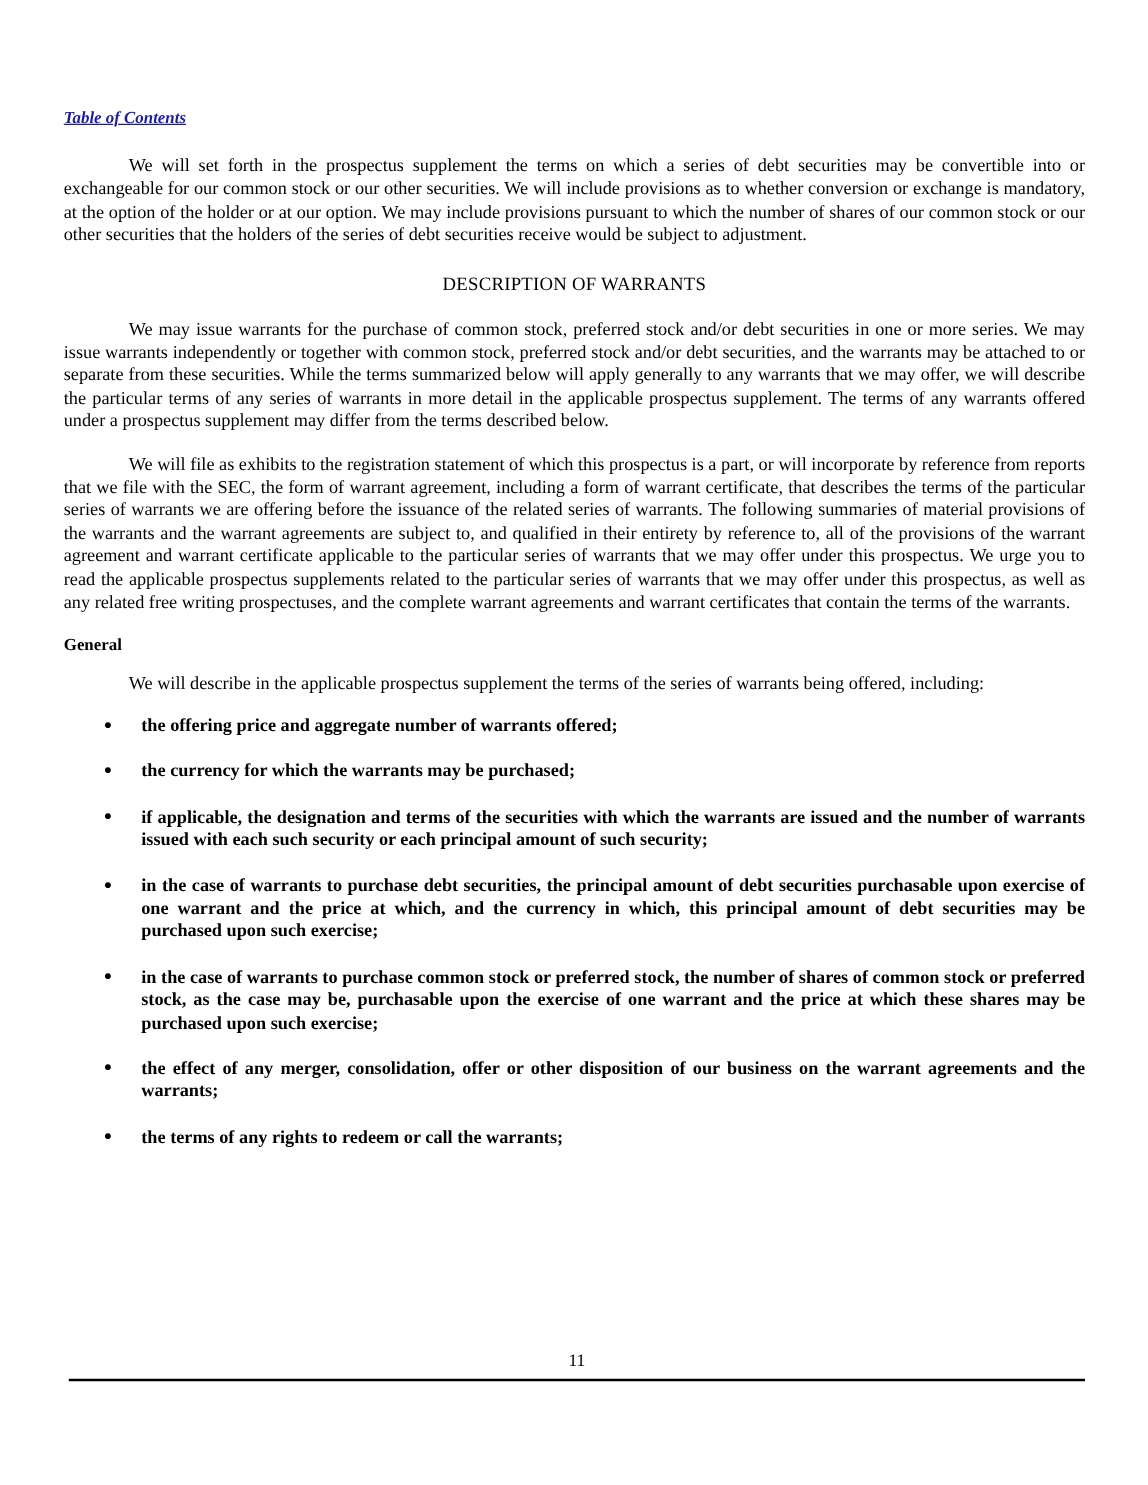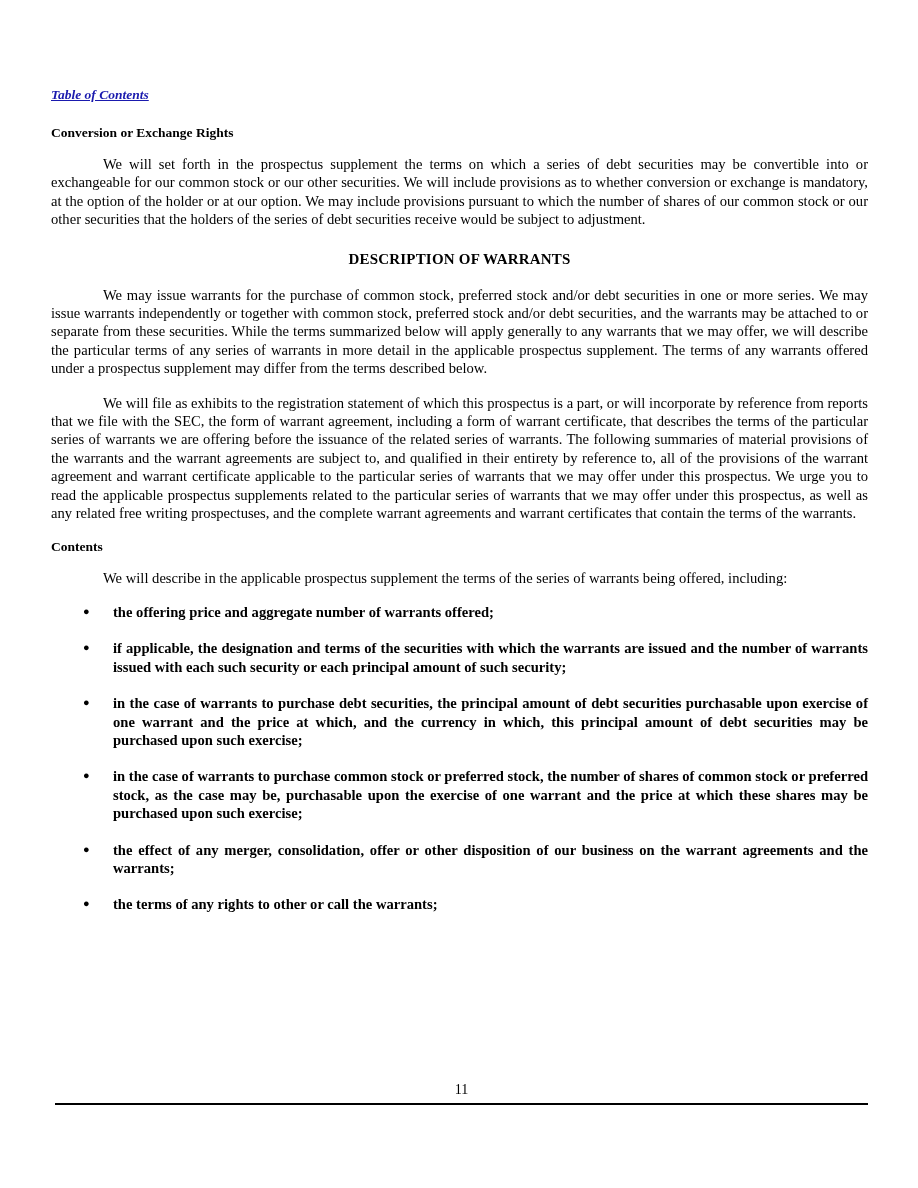--- a/index.html
+++ b/index.html
@@ -31,21 +31,21 @@
     margin-bottom: 22px;
     cursor: pointer;
   }
   .section-heading {
     font-size: 13.5px;
     font-weight: bold;
     margin: 0 0 14px 0;
   }
   .center-heading {
     font-size: 15px;
-    font-weight: bold;
+    font-weight: normal;
     text-align: center;
     margin: 22px 0 18px 0;
     letter-spacing: 0.2px;
   }
   p.body {
     font-size: 14.6px;
     line-height: 18.4px;
     text-align: justify;
     text-justify: inter-word;
     margin: 0 0 16px 0;
@@ -89,41 +89,41 @@
     width: 100%;
   }
 </style>
 </head>
 <body>
 
 <div class="page">
 
   <a class="toc-link">Table of Contents</a>
 
-  <h2 class="section-heading">Conversion or Exchange Rights</h2>
 
   <p class="body">We will set forth in the prospectus supplement the terms on which a series of debt securities may be convertible into or exchangeable for our common stock or our other securities. We will include provisions as to whether conversion or exchange is mandatory, at the option of the holder or at our option. We may include provisions pursuant to which the number of shares of our common stock or our other securities that the holders of the series of debt securities receive would be subject to adjustment.</p>
 
   <h1 class="center-heading">DESCRIPTION OF WARRANTS</h1>
 
   <p class="body">We may issue warrants for the purchase of common stock, preferred stock and/or debt securities in one or more series. We may issue warrants independently or together with common stock, preferred stock and/or debt securities, and the warrants may be attached to or separate from these securities. While the terms summarized below will apply generally to any warrants that we may offer, we will describe the particular terms of any series of warrants in more detail in the applicable prospectus supplement. The terms of any warrants offered under a prospectus supplement may differ from the terms described below.</p>
 
   <p class="body">We will file as exhibits to the registration statement of which this prospectus is a part, or will incorporate by reference from reports that we file with the SEC, the form of warrant agreement, including a form of warrant certificate, that describes the terms of the particular series of warrants we are offering before the issuance of the related series of warrants. The following summaries of material provisions of the warrants and the warrant agreements are subject to, and qualified in their entirety by reference to, all of the provisions of the warrant agreement and warrant certificate applicable to the particular series of warrants that we may offer under this prospectus. We urge you to read the applicable prospectus supplements related to the particular series of warrants that we may offer under this prospectus, as well as any related free writing prospectuses, and the complete warrant agreements and warrant certificates that contain the terms of the warrants.</p>
 
-  <h2 class="section-heading">Contents</h2>
+  <h2 class="section-heading">General</h2>
 
   <p class="body">We will describe in the applicable prospectus supplement the terms of the series of warrants being offered, including:</p>
 
   <ul class="bullets">
     <li>the offering price and aggregate number of warrants offered;</li>
+    <li>the currency for which the warrants may be purchased;</li>
     <li>if applicable, the designation and terms of the securities with which the warrants are issued and the number of warrants issued with each such security or each principal amount of such security;</li>
     <li>in the case of warrants to purchase debt securities, the principal amount of debt securities purchasable upon exercise of one warrant and the price at which, and the currency in which, this principal amount of debt securities may be purchased upon such exercise;</li>
     <li>in the case of warrants to purchase common stock or preferred stock, the number of shares of common stock or preferred stock, as the case may be, purchasable upon the exercise of one warrant and the price at which these shares may be purchased upon such exercise;</li>
     <li>the effect of any merger, consolidation, offer or other disposition of our business on the warrant agreements and the warrants;</li>
-    <li>the terms of any rights to other or call the warrants;</li>
+    <li>the terms of any rights to redeem or call the warrants;</li>
   </ul>
 
   <div class="footer">
     <div class="page-number">11</div>
     <div class="footer-rule"></div>
   </div>
 
 </div>
 
 </body></html>

